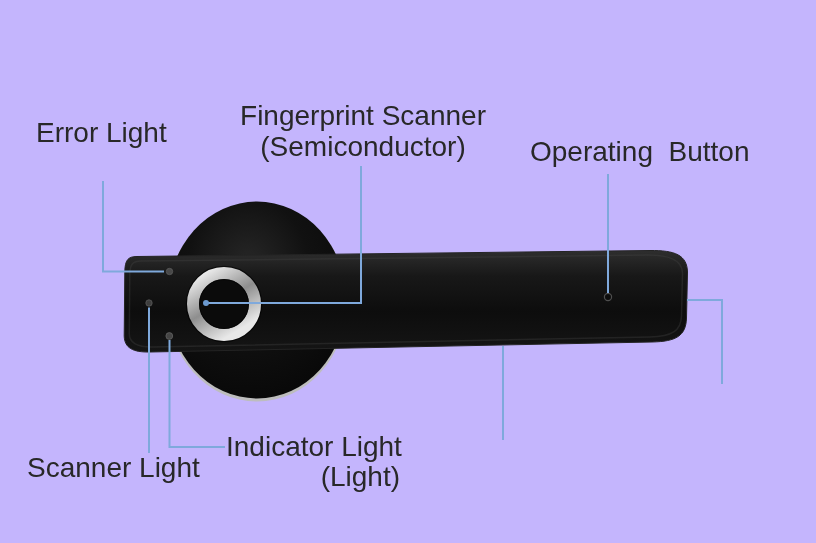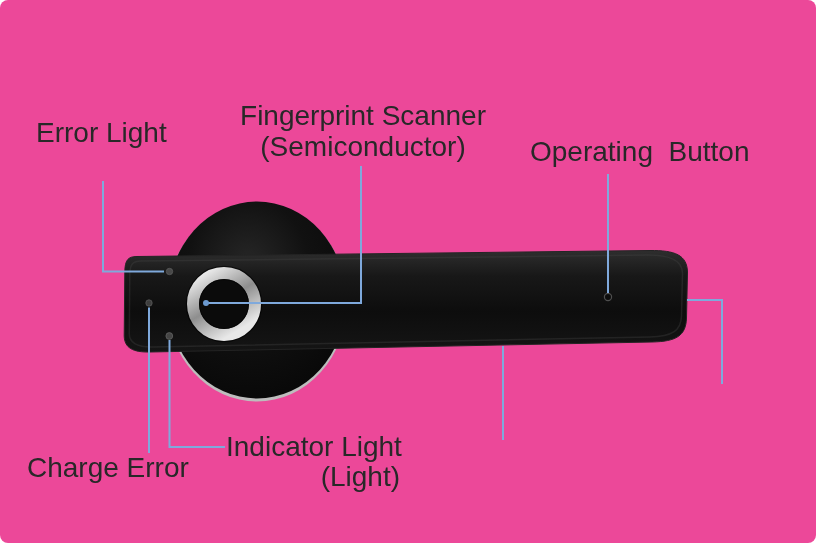--- a/index.html
+++ b/index.html
@@ -1,24 +1,23 @@
 <!DOCTYPE html>
 <html><head>
 <meta charset="utf-8">
 <style>
   html, body { margin: 0; padding: 0; background: #ffffff; }
   .stage {
     position: relative;
     width: 816px;
     height: 543px;
-    background: #ec4899;
+    background: #c4b5fd;
     overflow: hidden;
     font-family: "Liberation Sans", sans-serif;
     color: #282828;
-    border-radius: 8px;
   }
   .device-svg { position: absolute; left: 0; top: 0; }
   .label {
     position: absolute;
     font-size: 28px;
     line-height: 31px;
     color: #282828;
     white-space: nowrap;
   }
   .label .ln { display: block; }
@@ -98,15 +97,15 @@
 
   <div class="label lbl-operating pre">Operating  Button</div>
 
 
 
   <div class="label lbl-indicator center">
     <span class="ln">Indicator Light</span>
     <span class="ln">(Light)</span>
   </div>
 
-  <div class="label lbl-charge">Charge Error</div>
+  <div class="label lbl-charge">Scanner Light</div>
 
 </div>
 
 </body></html>

